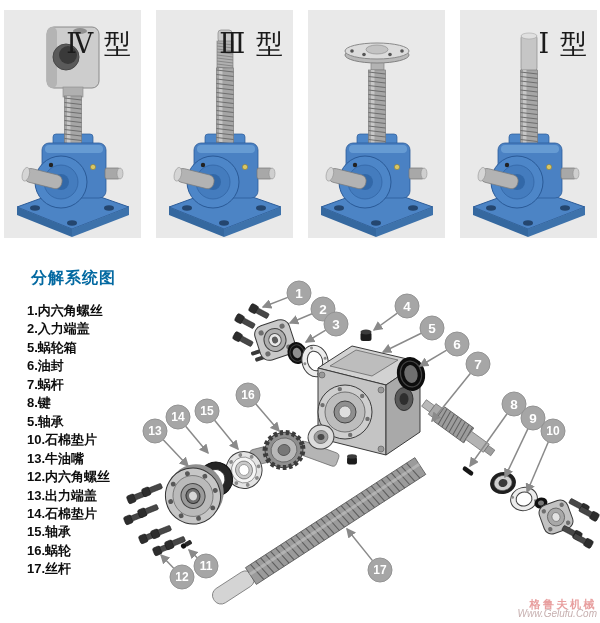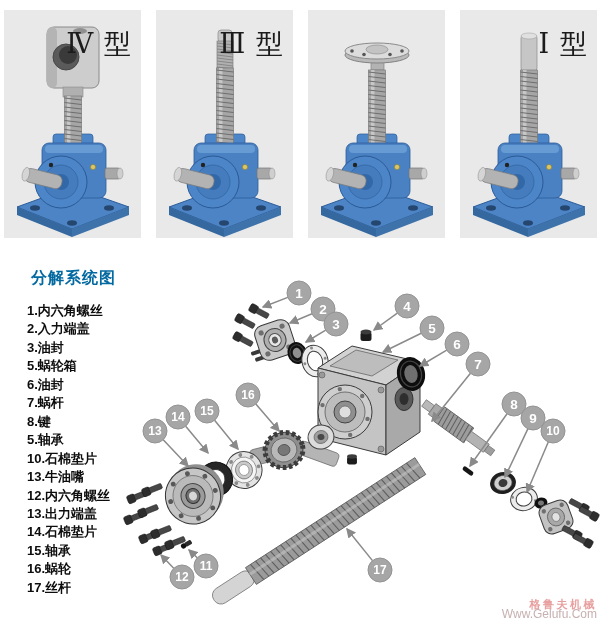--- a/index.html
+++ b/index.html
@@ -35,21 +35,21 @@
     font-family:"Liberation Sans",sans-serif;font-weight:bold;fill:#ffffff;
   }
   
   .watermark{
     position:absolute;right:3px;bottom:4px;z-index:4;text-align:right;line-height:10px;
   }
   .watermark .wm1{
     font-size:11px;font-weight:bold;color:#e89f9f;letter-spacing:2.5px;display:block;
   }
   .watermark .wm2{
-    font-size:12px;color:#c7b0b0;display:block;
+    font-size:10px;color:#c7b0b0;display:block;font-style:italic;
   }
 </style>
 </head>
 <body>
 
 <div>
   <div class="photo-panel" style="left:4px">
     <svg class="jack-svg" width="137" height="228" viewBox="0 0 137 228">
   <g>
     <polygon points="13,197 68,177 125,197 68,219" fill="#4c84c5" stroke="#2c5c99"></polygon>
@@ -223,21 +223,20 @@
       </svg>
     <div class="type-label">Ⅰ 型</div>
   </div>
 </div>
 
 <div class="parts-block">
   <h2 class="parts-title">分解系统图</h2>
   <ul class="parts-list" id="parts-list">
       <li>1.内六角螺丝</li>
       <li>2.入力端盖</li>
-      <li>3.油封</li>
       <li>5.蜗轮箱</li>
       <li>6.油封</li>
       <li>7.蜗杆</li>
       <li>8.键</li>
       <li>5.轴承</li>
       <li>10.石棉垫片</li>
       <li>13.牛油嘴</li>
       <li>12.内六角螺丝</li>
       <li>13.出力端盖</li>
       <li>14.石棉垫片</li>

